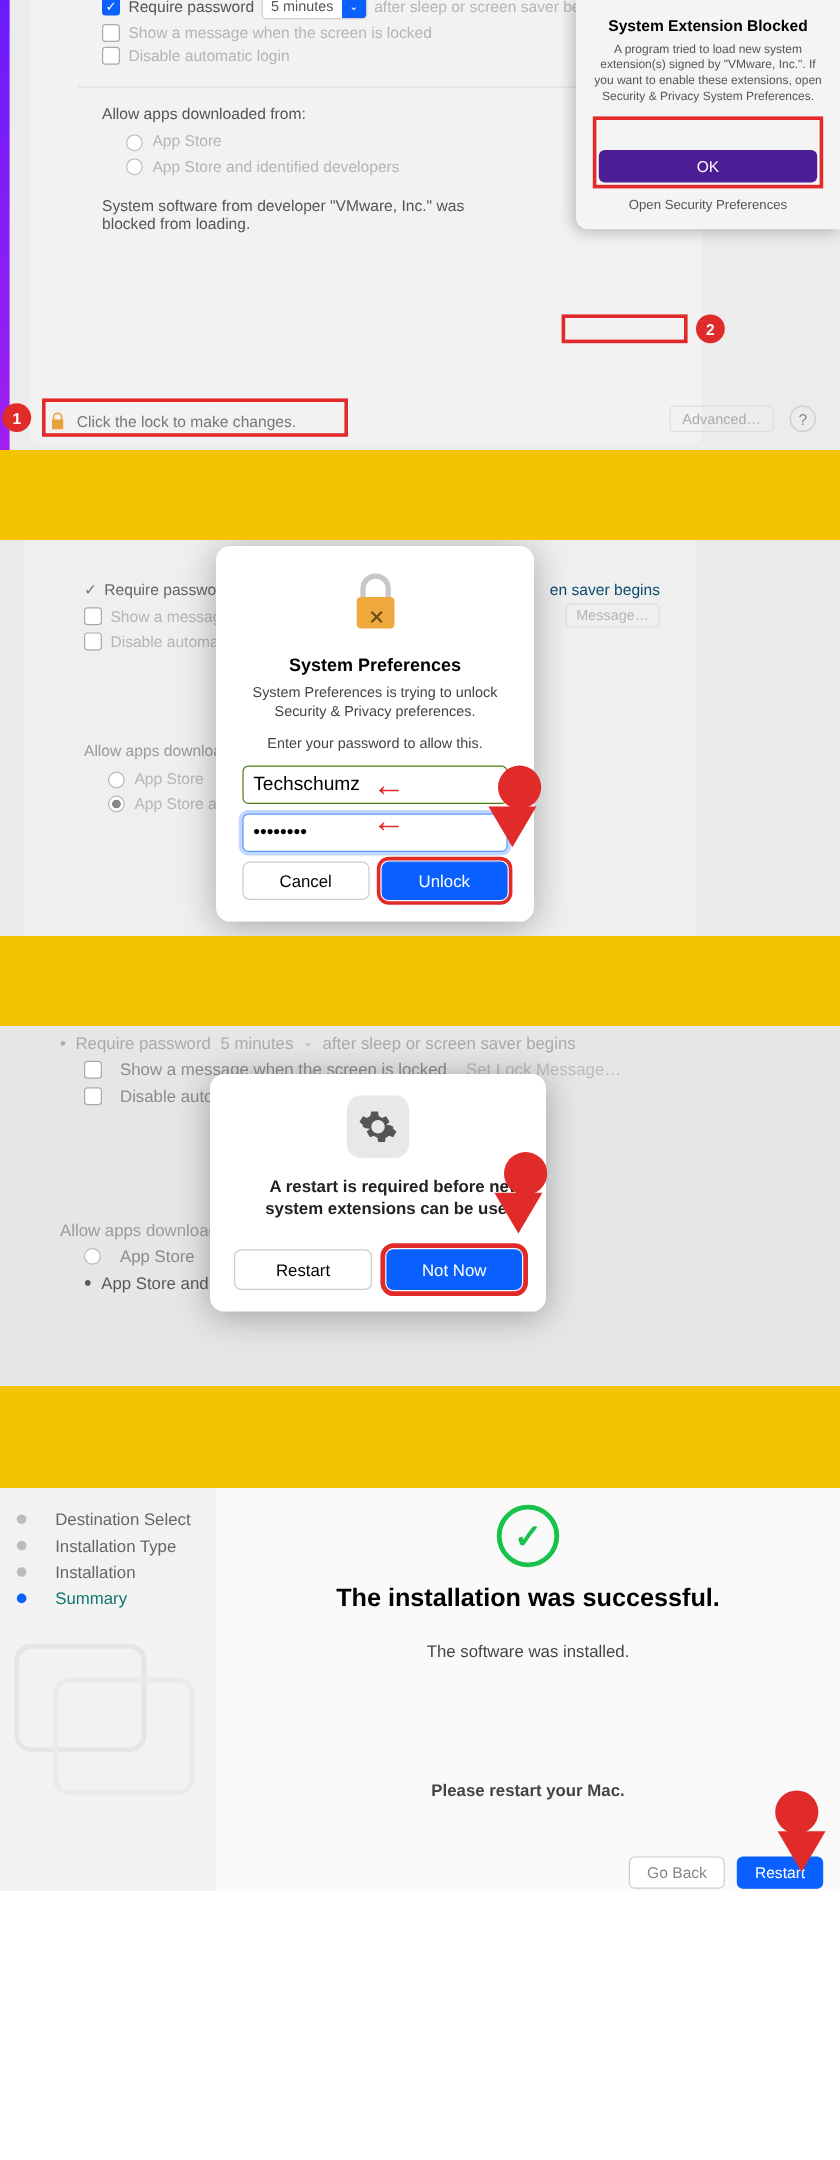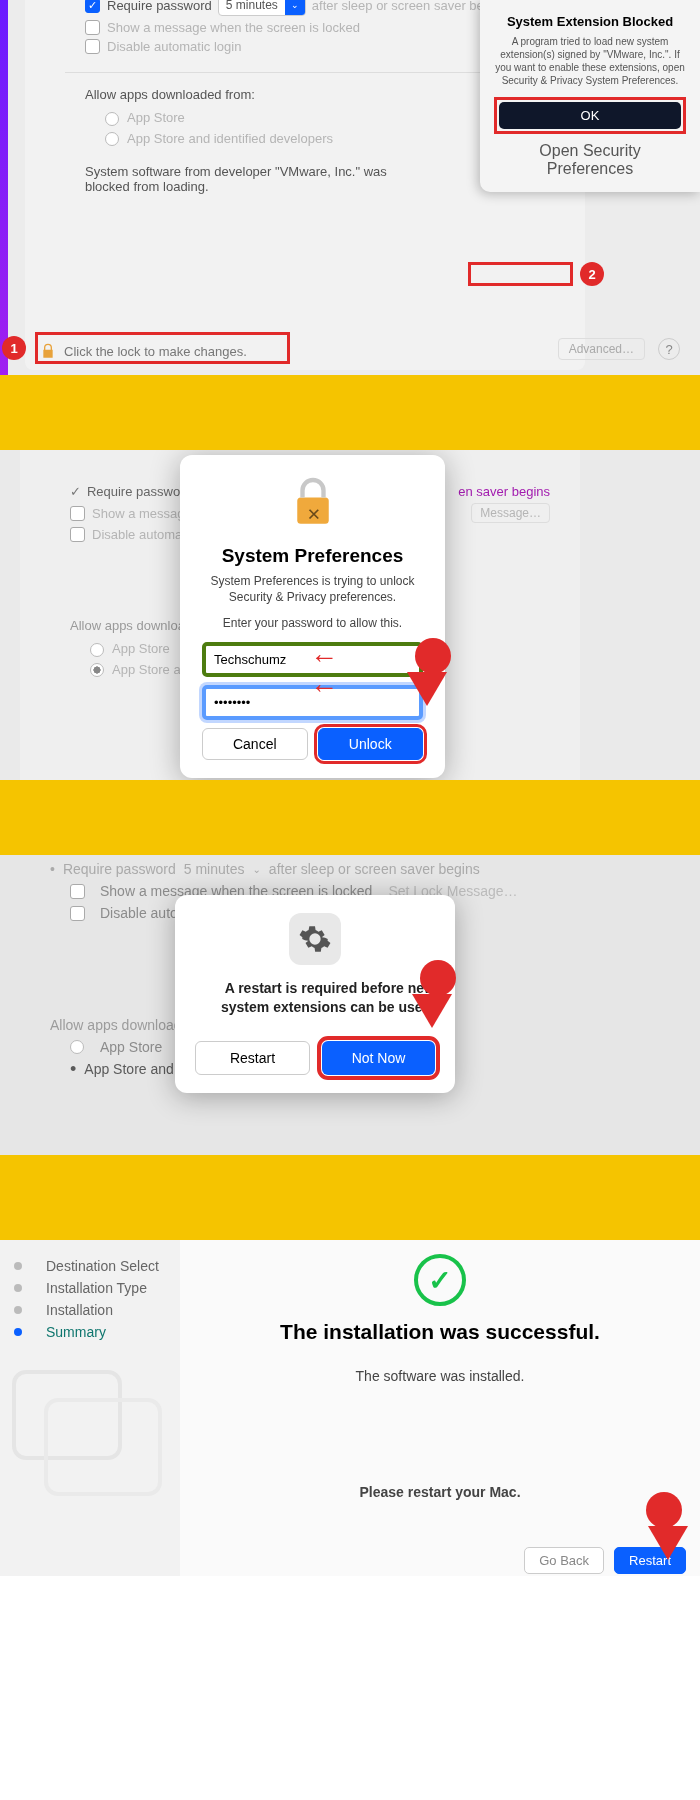--- a/index.html
+++ b/index.html
@@ -23,31 +23,31 @@
   .allow-btn { border: 1px solid #ccc; background: #fdfdfd; font-size: 12px; color: #888; padding: 3px 14px; border-radius: 4px; }
   .lock-row { position: absolute; left: 40px; bottom: 15px; display: flex; align-items: center; gap: 8px; font-size: 13px; color: #777; }
   .lock-icon { width: 16px; height: 18px; }
   .adv-btn { position: absolute; right: 55px; bottom: 15px; border: 1px solid #ddd; border-radius: 4px; font-size: 12px; padding: 3px 10px; color: #aaa; }
   .help { position: absolute; right: 20px; bottom: 15px; width: 22px; height: 22px; border: 1px solid #ccc; border-radius: 50%; display: flex; align-items: center; justify-content: center; font-size: 13px; color: #888; }
   .badge { position: absolute; background: #e12a2a; color: #fff; width: 24px; height: 24px; border-radius: 50%; display: flex; align-items: center; justify-content: center; font-size: 13px; font-weight: 600; }
   .redbox { position: absolute; border: 3px solid #e12a2a; }
   .alert { position: absolute; right: 0; top: 0; width: 220px; background: #f4f4f4; border-radius: 0 0 0 10px; padding: 14px 14px 10px; box-shadow: -2px 2px 12px rgba(0,0,0,0.25); text-align: center; }
   .alert h4 { font-size: 13px; font-weight: 600; margin-bottom: 6px; }
   .alert p { font-size: 10px; color: #555; line-height: 1.3; margin-bottom: 10px; }
-  .alert .ok { background: #0f172a; color: #fff; border: none; width: 100%; padding: 6px 8px; border-radius: 5px; font-size: 13px; margin-bottom: 6px; }
-  .alert .open-pref { font-size: 16px; color: #555; padding: 4px 0; }
+  .alert .ok { background: #4c1d95; color: #fff; border: none; width: 100%; padding: 6px 8px; border-radius: 5px; font-size: 13px; margin-bottom: 6px; margin-top: 23px; }
+  .alert .open-pref { font-size: 11px; color: #555; padding: 4px 0; }
   .purple-edge { position: absolute; left: 0; top: 0; width: 8px; height: 100%; background: linear-gradient(#6a1bff,#a020f0); }
   
   .sec2-wrap { padding: 75px 0 75px 0; }
   .sec2 { height: 330px; background: #eaeaea; position: relative; overflow: hidden; }
   .sec2 .bgpanel { position: absolute; left: 20px; top: -10px; width: 560px; height: 360px; background: #efefef; border-radius: 6px; padding: 40px 30px 0 50px; }
   .dialog { position: absolute; left: 180px; top: 5px; width: 265px; background: #fff; border-radius: 12px; padding: 18px 22px 18px; box-shadow: 0 4px 30px rgba(0,0,0,0.3); text-align: center; }
-  .dialog h4 { font-size: 19px; font-weight: 700; margin: 8px 0 6px; }
+  .dialog h4 { font-size: 15px; font-weight: 700; margin: 8px 0 6px; }
   .dialog p { font-size: 12px; color: #444; line-height: 1.35; margin-bottom: 10px; }
-  .dialog input { width: 100%; border: 4px solid #4d7c0f; border-radius: 5px; padding: 6px 8px; font-size: 13px; margin-bottom: 8px; }
+  .dialog input { width: 100%; border: 1px solid #4d7c0f; border-radius: 5px; padding: 6px 8px; font-size: 16px; margin-bottom: 8px; }
   .dialog .btn-row { display: flex; gap: 10px; }
   .dialog .btn-row button { flex: 1; padding: 7px 0; border-radius: 6px; font-size: 14px; border: 1px solid #ccc; background: #fff; }
   .dialog .btn-row button.primary { background: #0a60ff; color: #fff; border-color: #0a60ff; }
   .arrow-left { position: absolute; color: #e12a2a; font-size: 28px; font-weight: 900; }
   .cursor-dot { position: absolute; width: 36px; height: 36px; background: #e12a2a; border-radius: 50%; }
   .cursor-tri { position: absolute; width: 0; height: 0; border-left: 20px solid transparent; border-right: 20px solid transparent; border-top: 34px solid #e12a2a; }
   
   .sec3-wrap { padding-bottom: 85px; }
   .sec3 { height: 300px; background: #e6e6e6; position: relative; overflow: hidden; }
   .sec3 .bg3 { position: absolute; left: 10px; top: -10px; width: 570px; height: 320px; padding: 10px 20px 0 40px; }
@@ -128,21 +128,21 @@
     <div class="open-pref">Open Security Preferences</div>
   </div>
 </div>
 
 <div class="yellow-bg sec2-wrap">
 <div class="sec2">
   <div class="bgpanel">
     <div class="chk-line" style="color:#666">
       <span style="color:#777;margin-right:6px;">✓</span>
       <span>Require password</span>
-      <span style="margin-left:auto;color:#a21caf">en saver begins</span>
+      <span style="margin-left:auto;color:#0c4a6e">en saver begins</span>
     </div>
     <div class="chk-line dim">
       <span class="chk"></span>
       <span>Show a message when the screen is locked</span>
       <span style="margin-left:auto;border:1px solid #ddd;border-radius:4px;padding:2px 8px;font-size:12px;">Message…</span>
     </div>
     <div class="chk-line dim">
       <span class="chk"></span>
       <span>Disable automatic login</span>
     </div>

